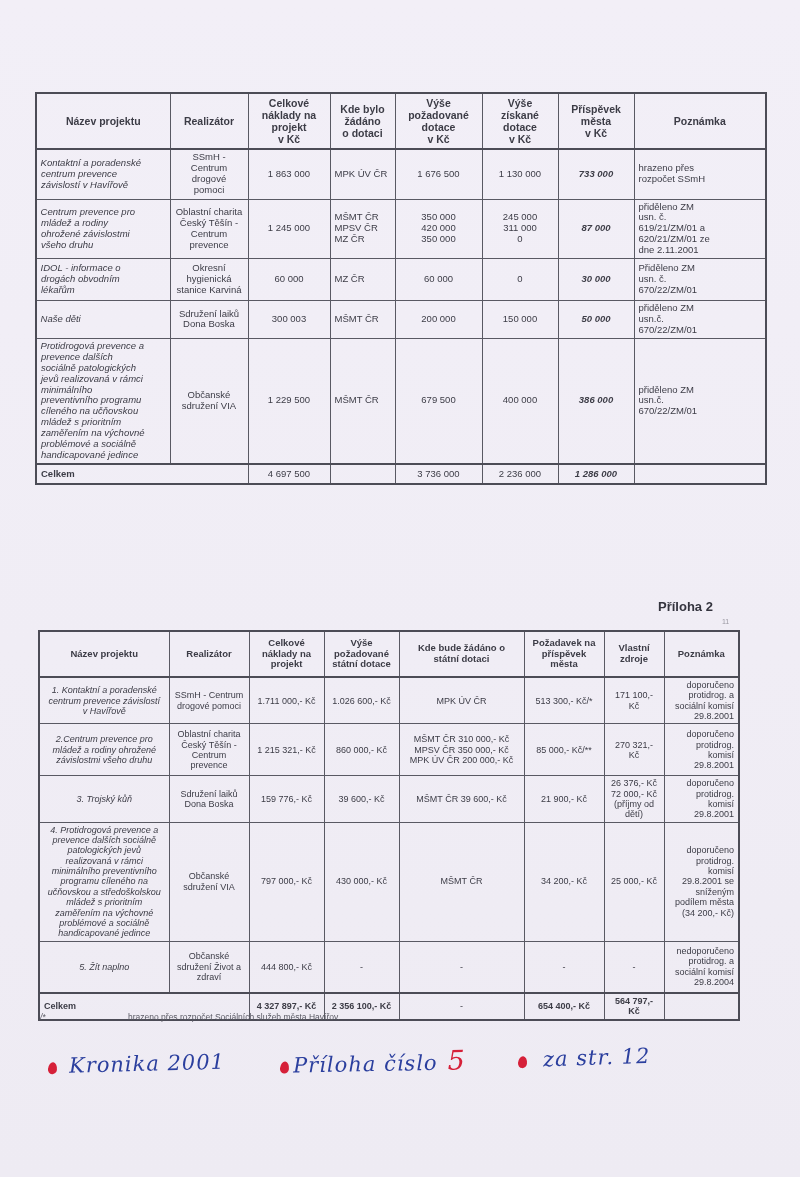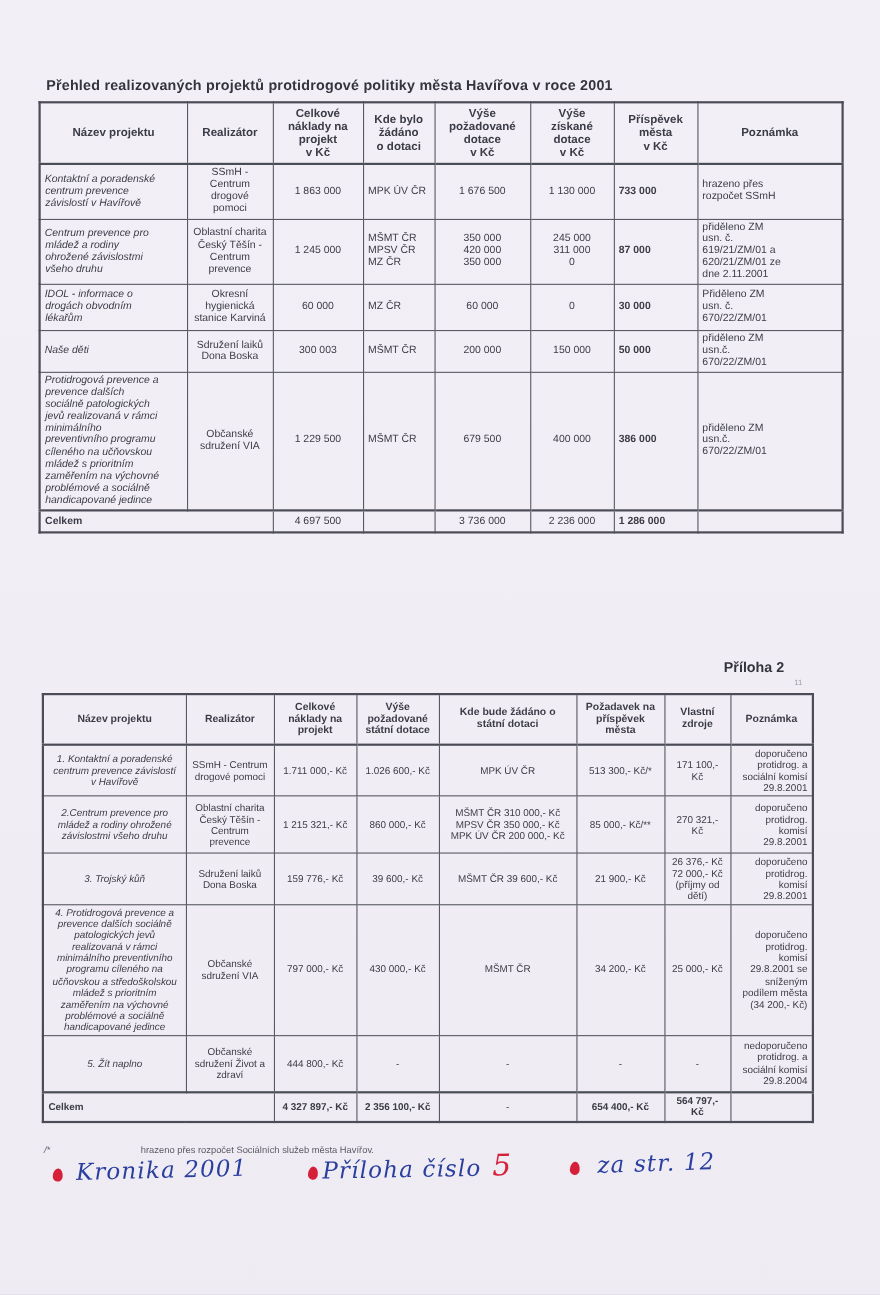--- a/index.html
+++ b/index.html
@@ -29,49 +29,48 @@
   .doc-table thead th { font-weight:bold; text-align:center; border-bottom:2px solid #4c4c56; }
   .t1 thead th { font-size:10.5px; }
   .t2 thead th { font-size:9.5px; }
 
   .c-name  { font-style:italic; text-align:left; padding-left:16px; text-indent:-11px; }
   .c-name2 { font-style:italic; text-align:center; }
   .c-real  { text-align:center; }
   .c-num   { text-align:center; }
   .c-left  { text-align:left; }
   .c-center{ text-align:center; }
-  .c-contrib { text-align:left; font-weight:bold; }
+  .c-contrib { text-align:center; font-weight:bold; font-style:italic; }
   .c-note  { text-align:left; }
   .c-note-r{ text-align:right; }
 
   .total-row td { border-top:2px solid #4c4c56; }
   .c-total-label { font-weight:bold; text-align:left; }
   .t2 .total-row td.c-num { font-weight:bold; }
 
   .footnotes { position:absolute; top:1012px; left:40px; font-size:8.5px; color:#5a5a64; }
-  .fn-line { margin-bottom:2px;margin-top:28px; }
+  .fn-line { margin-bottom:2px; }
   .fn-marker { display:inline-block; width:88px; font-style:italic; }
 
   .hw { position:absolute; font-family:"DejaVu Serif", serif; font-style:italic;
         color:#2b3f9e; font-size:21px; letter-spacing:1px; white-space:nowrap; }
   .hw .bullet { display:inline-block; width:9px; height:12px; border-radius:50% 50% 50% 50%/60% 60% 40% 40%;
         background:#d62039; margin-right:12px; vertical-align:middle; transform:rotate(8deg); }
   .hw1 { top:1052px; left:48px;  transform:rotate(-1.5deg); }
   .hw2 { top:1046px; left:280px; transform:rotate(-1deg); }
   .hw2 .bullet { margin-right:4px; }
   .hw3 { top:1046px; left:518px; transform:rotate(-2deg); }
   .hw3 .bullet { margin-right:16px; }
   .hw-num { color:#d62039; font-size:27px; margin-left:10px; }
 </style>
 </head>
 <body>
 
 <div class="page">
 
-  <div class="title t1-title">Přehled realizovaných projektů protidrogové politiky města Havířova v roce 2001</div>
 
   <table class="doc-table t1" id="table2001">
       <colgroup>
         <col style="width: 134px;">
         <col style="width: 78px;">
         <col style="width: 82px;">
         <col style="width: 65px;">
         <col style="width: 87px;">
         <col style="width: 76px;">
         <col style="width: 76px;">

